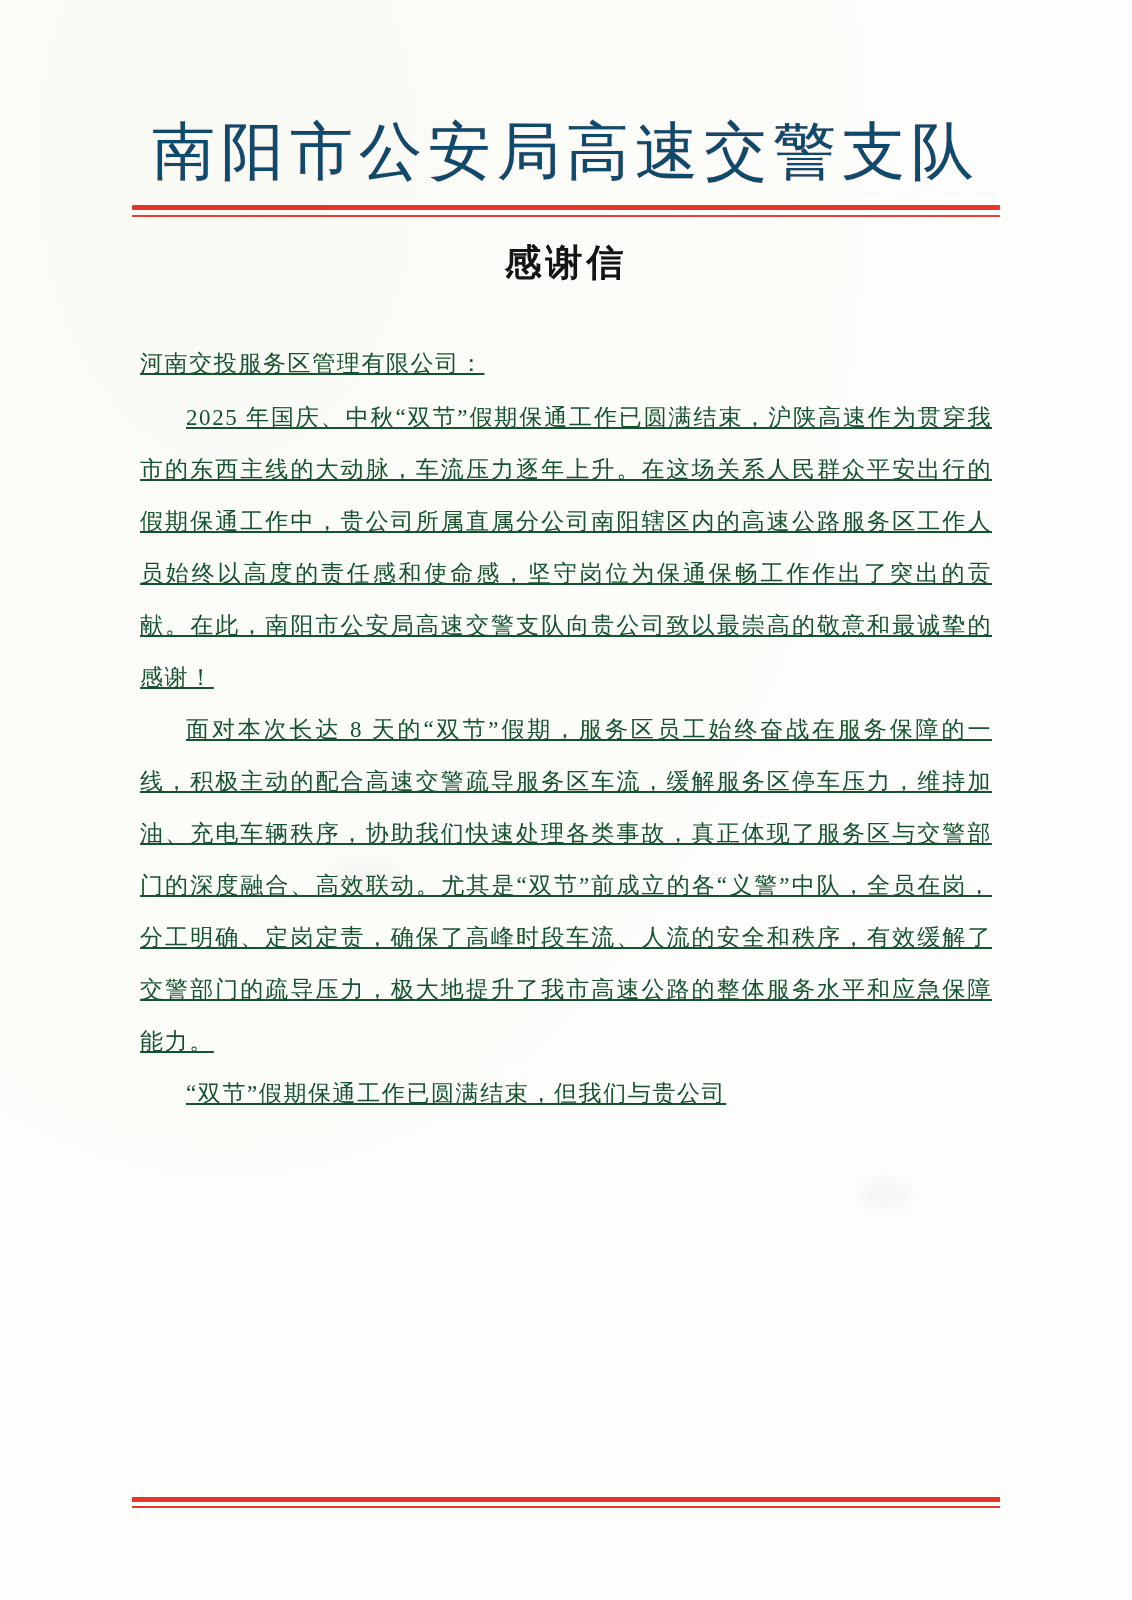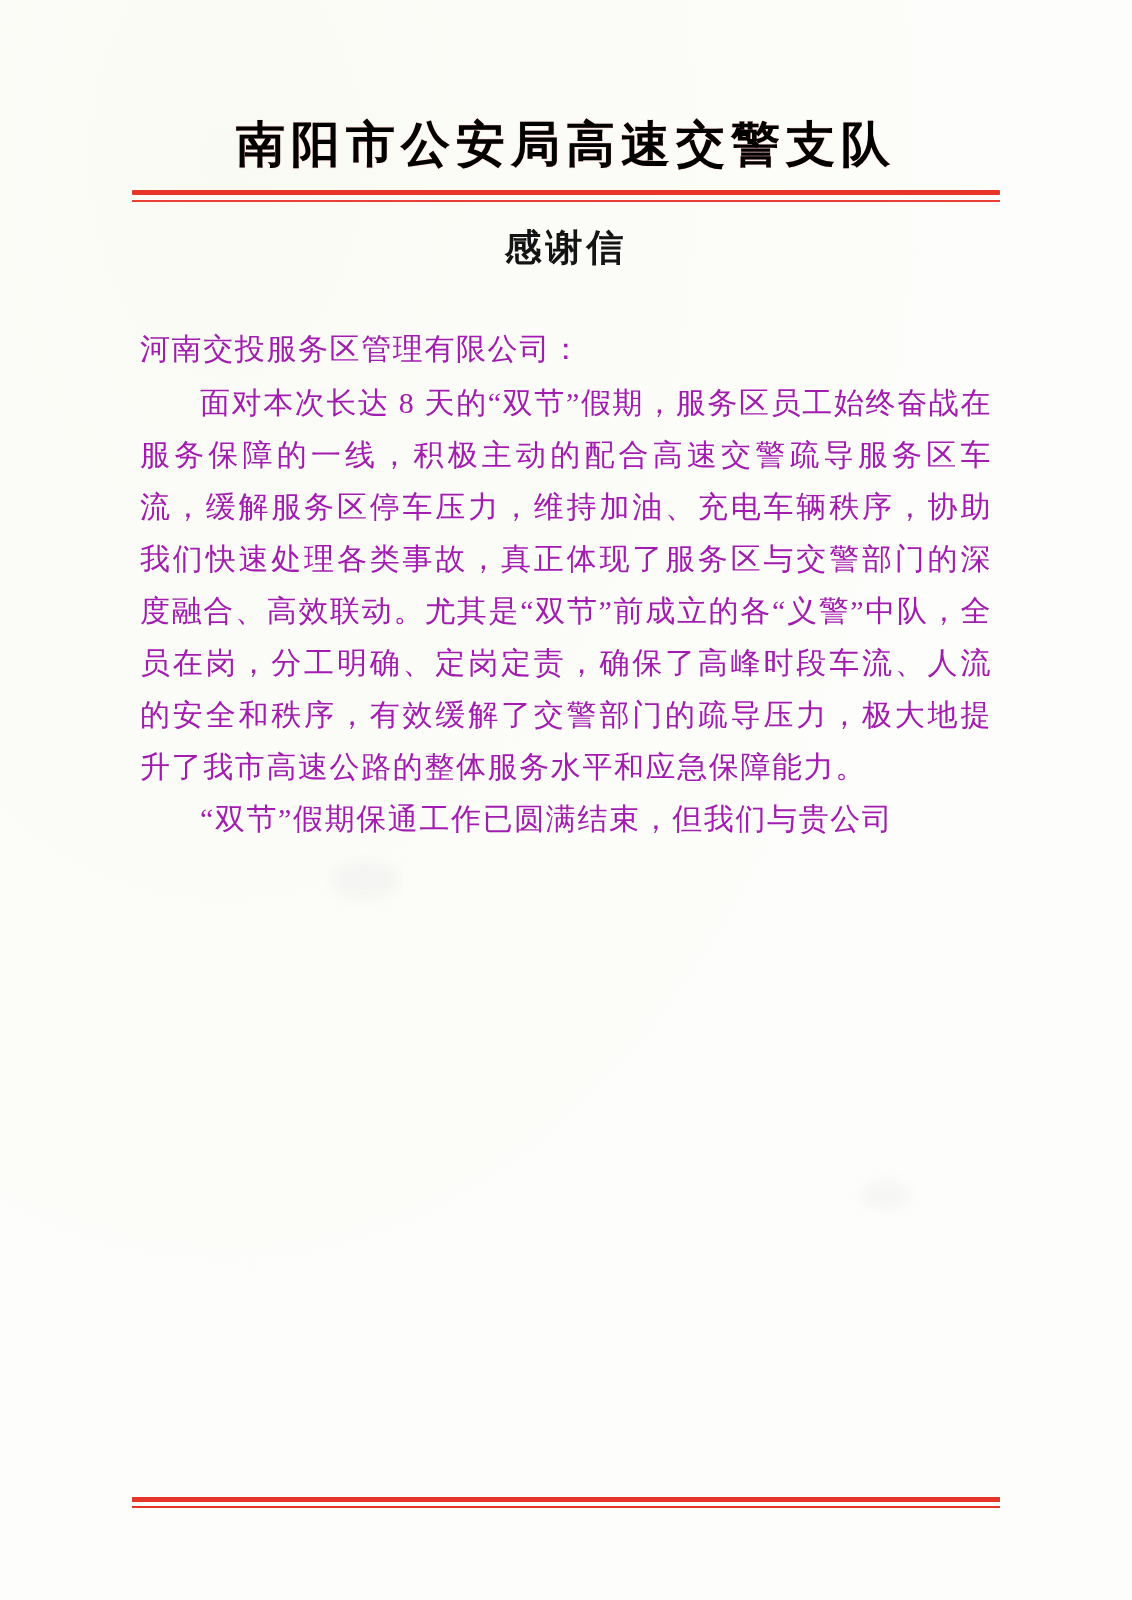--- a/index.html
+++ b/index.html
@@ -34,24 +34,24 @@
   .content {
     position: relative;
     z-index: 2;
     padding: 0 140px;
   }
   .letterhead {
     text-align: center;
     padding-top: 118px;
   }
   .letterhead-title {
-    color: #000000;
+    color: #0c4a6e;
     font-family: "Liberation Serif", "DejaVu Serif", serif;
-    font-weight: bold;
-    font-size: 49px;
+    font-weight: normal;
+    font-size: 63px;
     letter-spacing: 6px;
     line-height: 1.1;
     white-space: nowrap;
     text-shadow: 0 0 1px rgba(232,53,42,0.5);
   }
   .letterhead-rule-wrap {
     margin-top: 18px;
     margin-left: -8px;
     margin-right: -8px;
   }
@@ -70,26 +70,27 @@
     text-align: center;
     font-size: 37px;
     font-weight: bold;
     letter-spacing: 4px;
     margin-top: 21px;
     color: #141414;
     font-family: "Liberation Serif", "DejaVu Serif", serif;
   }
   .body-block {
     margin-top: 50px;
-    font-size: 30px;
+    font-size: 23px;
     line-height: 52px;
     letter-spacing: 1.6px;
-    color: #a21caf;
+    color: #14532d;
     text-align: justify;
     font-family: "Liberation Serif", "DejaVu Serif", serif;
+    text-decoration: underline;
   }
   .salutation {
     margin: 0 0 2px 0;
   }
   .para {
     margin: 0;
     text-indent: 2em;
   }
   .footer-rule-wrap {
     position: absolute;
@@ -131,20 +132,21 @@
       <div class="letterhead-rule-wrap">
         <div class="rule-thick"></div>
         <div class="rule-thin"></div>
       </div>
     </div>
 
     <div class="doc-title">感谢信</div>
 
     <div class="body-block">
       <p class="salutation">河南交投服务区管理有限公司：</p>
+      <p class="para">2025 年国庆、中秋“双节”假期保通工作已圆满结束，沪陕高速作为贯穿我市的东西主线的大动脉，车流压力逐年上升。在这场关系人民群众平安出行的假期保通工作中，贵公司所属直属分公司南阳辖区内的高速公路服务区工作人员始终以高度的责任感和使命感，坚守岗位为保通保畅工作作出了突出的贡献。在此，南阳市公安局高速交警支队向贵公司致以最崇高的敬意和最诚挚的感谢！</p>
       <p class="para">面对本次长达 8 天的“双节”假期，服务区员工始终奋战在服务保障的一线，积极主动的配合高速交警疏导服务区车流，缓解服务区停车压力，维持加油、充电车辆秩序，协助我们快速处理各类事故，真正体现了服务区与交警部门的深度融合、高效联动。尤其是“双节”前成立的各“义警”中队，全员在岗，分工明确、定岗定责，确保了高峰时段车流、人流的安全和秩序，有效缓解了交警部门的疏导压力，极大地提升了我市高速公路的整体服务水平和应急保障能力。</p>
       <p class="para">“双节”假期保通工作已圆满结束，但我们与贵公司</p>
     </div>
 
   </div>
 
   <div class="footer-rule-wrap">
     <div class="footer-rule-thick"></div>
     <div class="footer-rule-thin"></div>
   </div>

